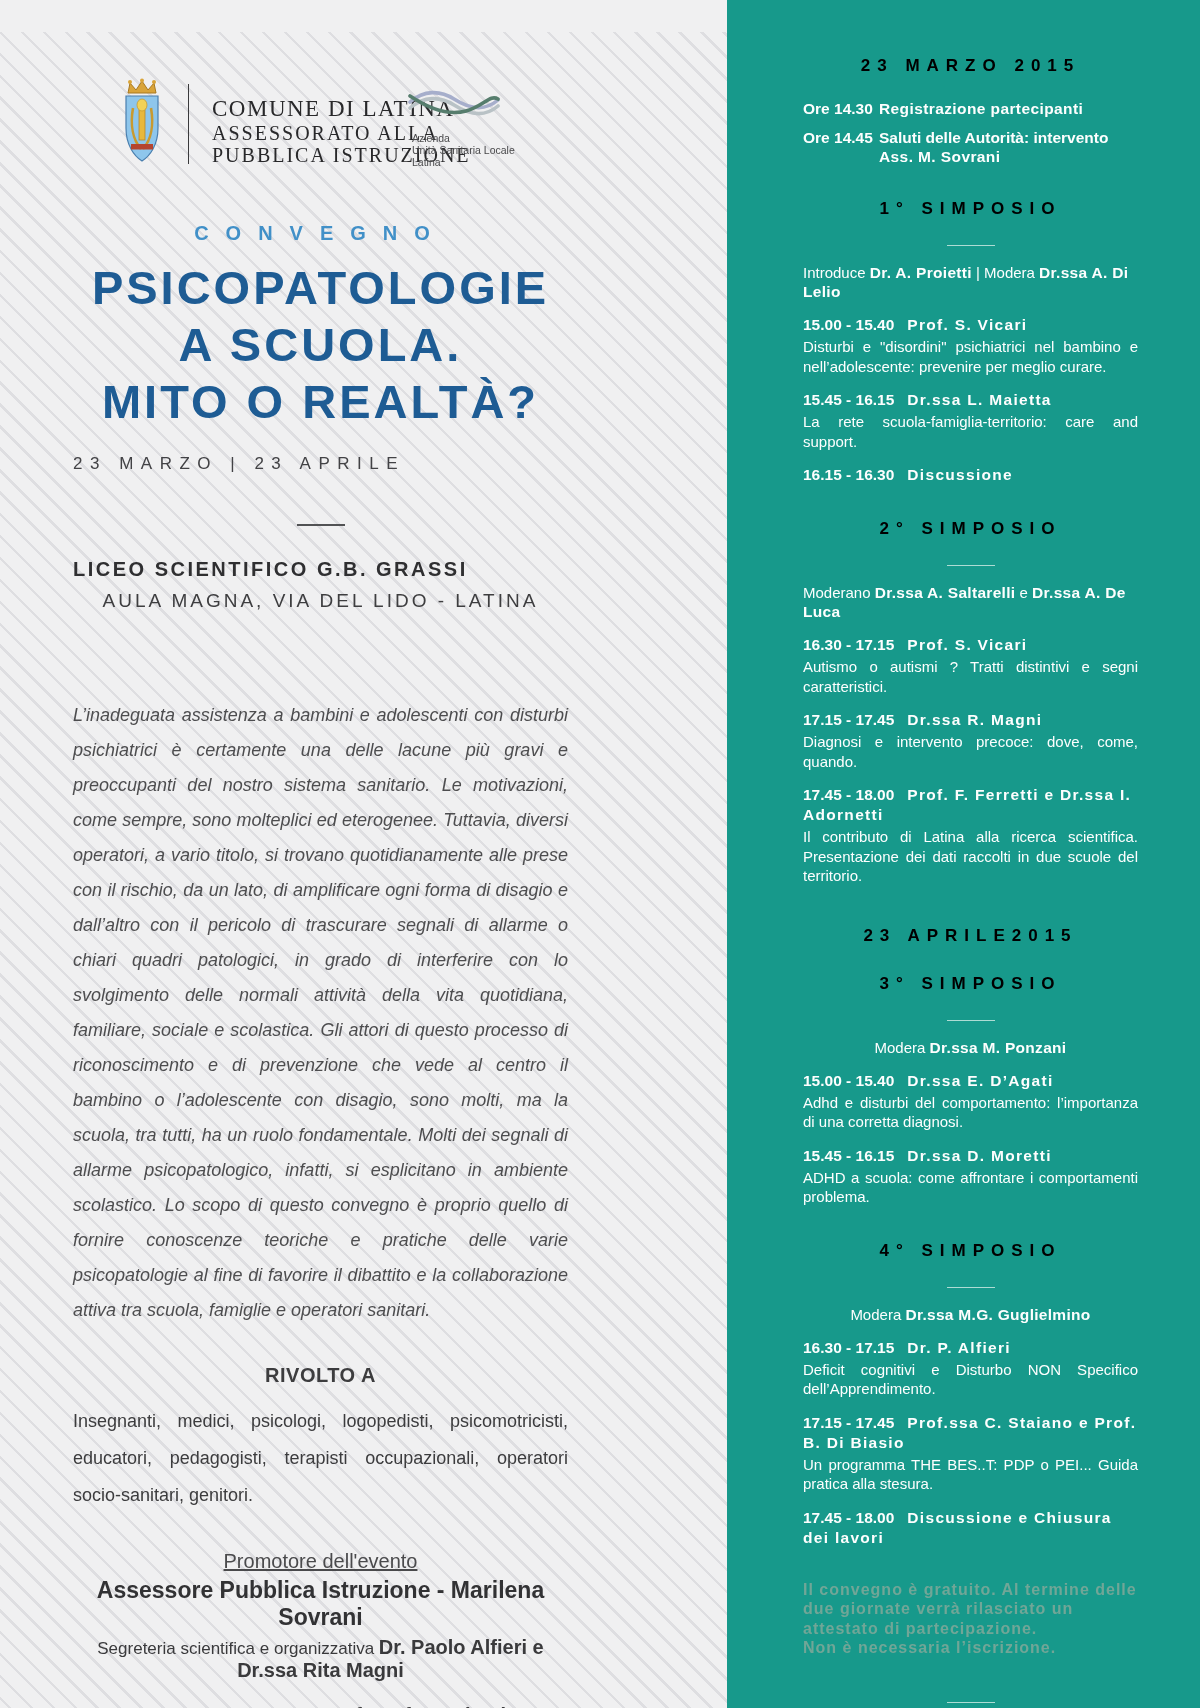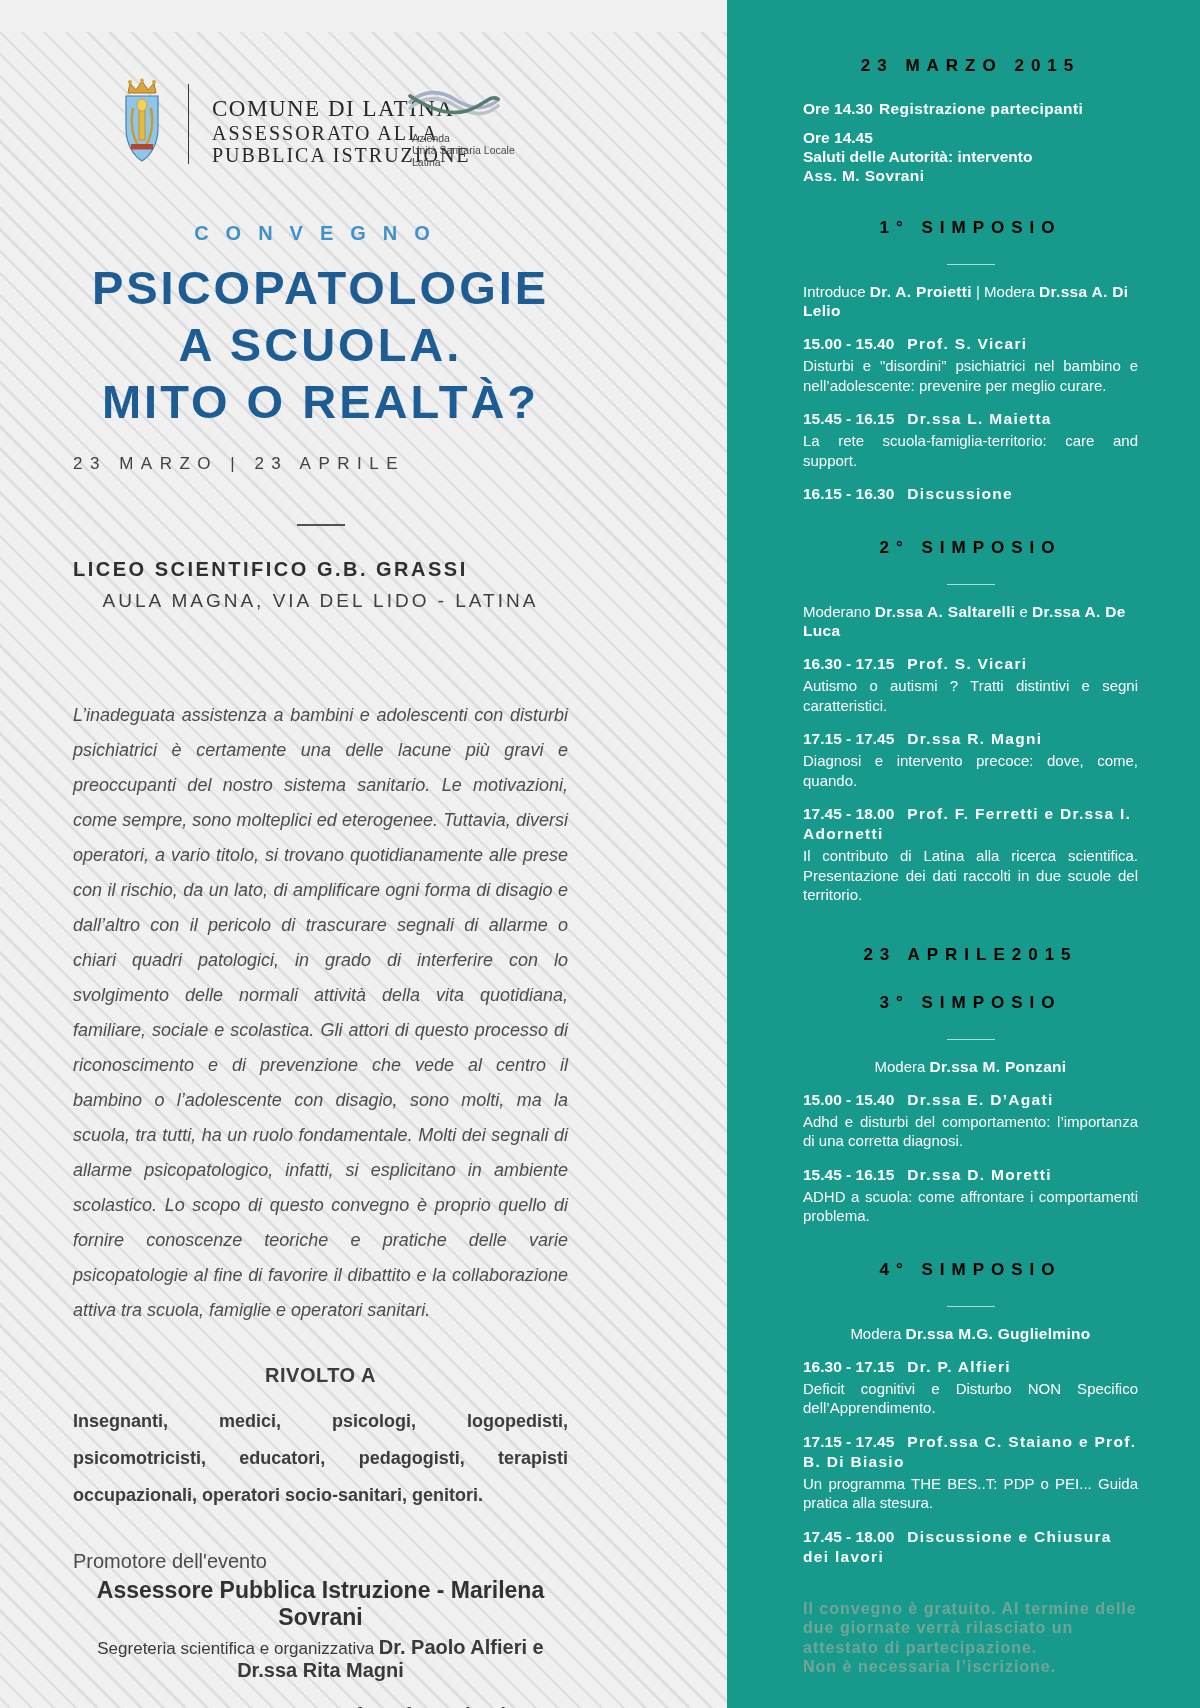--- a/index.html
+++ b/index.html
@@ -26,40 +26,40 @@
   .asl-text { margin-top:2px; margin-left:4px; font-size:10.5px; line-height:12px; color:#4a4a4c; }
   
   .kicker { margin-top:190px; text-align:center; color:#4190c8; font-size:20px; font-weight:600; letter-spacing:17px; }
   .title  { margin-top:14px; text-align:center; color:#1e5c94; font-weight:700; font-size:47px; line-height:57px; letter-spacing:3px; }
   .dates  { margin-top:24px; text-align:left; color:#424245; font-size:17px; letter-spacing:7.5px; }
   .divider-dark { width:48px; border-top:2px solid #515254; margin:50px auto 0; }
   .venue  { margin-top:32px; text-align:left; color:#2f2f31; font-size:20px; font-weight:700; letter-spacing:2.5px; }
   .venue2 { margin-top:9px; text-align:center; color:#3e3e40; font-size:19px; letter-spacing:3px; }
   .bodytext { margin-top:86px; color:#4d4d4f; font-size:18px; line-height:35px; text-align:justify;font-style:italic; }
   .rivolto  { margin-top:36px; text-align:center; color:#3c3c3e; font-size:20px; font-weight:700; letter-spacing:.5px; }
-  .audience { margin-top:16px; color:#3c3c3e; font-size:18px; font-weight:700; line-height:37px; text-align:justify; }
-  .promo-label { margin-top:36px; color:#4a4a4c; font-size:20px; }
+  .audience { margin-top:16px; color:#3c3c3e; font-size:18px; font-weight:400; line-height:37px; text-align:justify; }
+  .promo-label { margin-top:36px; text-align:center; color:#4a4a4c; font-size:20px;text-decoration:underline; }
   .promo-name  { margin-top:4px; text-align:center; color:#323234; font-size:23px; font-weight:700; }
   .credit { text-align:center; color:#3a3a3c; font-size:17px; }
   .credit1 { margin-top:22px; }
   .credit2 { margin-top:5px; }
   .credit .credit-name { font-size:20px; font-weight:700; }
   
   .sidebar {
     position:absolute; left:727px; top:0; width:473px; height:1708px;
     background:#17998b; color:#fdfefe; padding:0 62px 0 76px;
   }
   .s-datelabel, .s-heading, .info-heading {
     text-align:center; color:#000000; font-size:17px; font-weight:700; letter-spacing:7px;
   }
   .s-datelabel.first { margin-top:56px; }
   .s-divider { width:48px; border-top:1px solid rgba(240,248,244,.7); margin:26px auto 0; }
   .op-row { display:flex; font-size:15.5px; line-height:19px; }
   .op1 { margin-top:23px; }
-  .op2 { margin-top:10px;flex-direction:column; }
+  .op2 { margin-top:10px; }
   .op-time { flex:none; width:76px; font-weight:700; }
   .w6 { font-weight:600; }
   .w7 { font-weight:700; letter-spacing:.4px; }
   .d-block { display:block; }
   .s-heading { margin-top:33px; }
   .mt-sec { margin-top:34px; }
   .intro { margin-top:17px; font-size:15px; line-height:19px; }
   .intro .b { font-weight:700; font-size:15.5px; letter-spacing:.3px; }
   .intro.center { text-align:center; }
   .item { margin-top:14px; }

